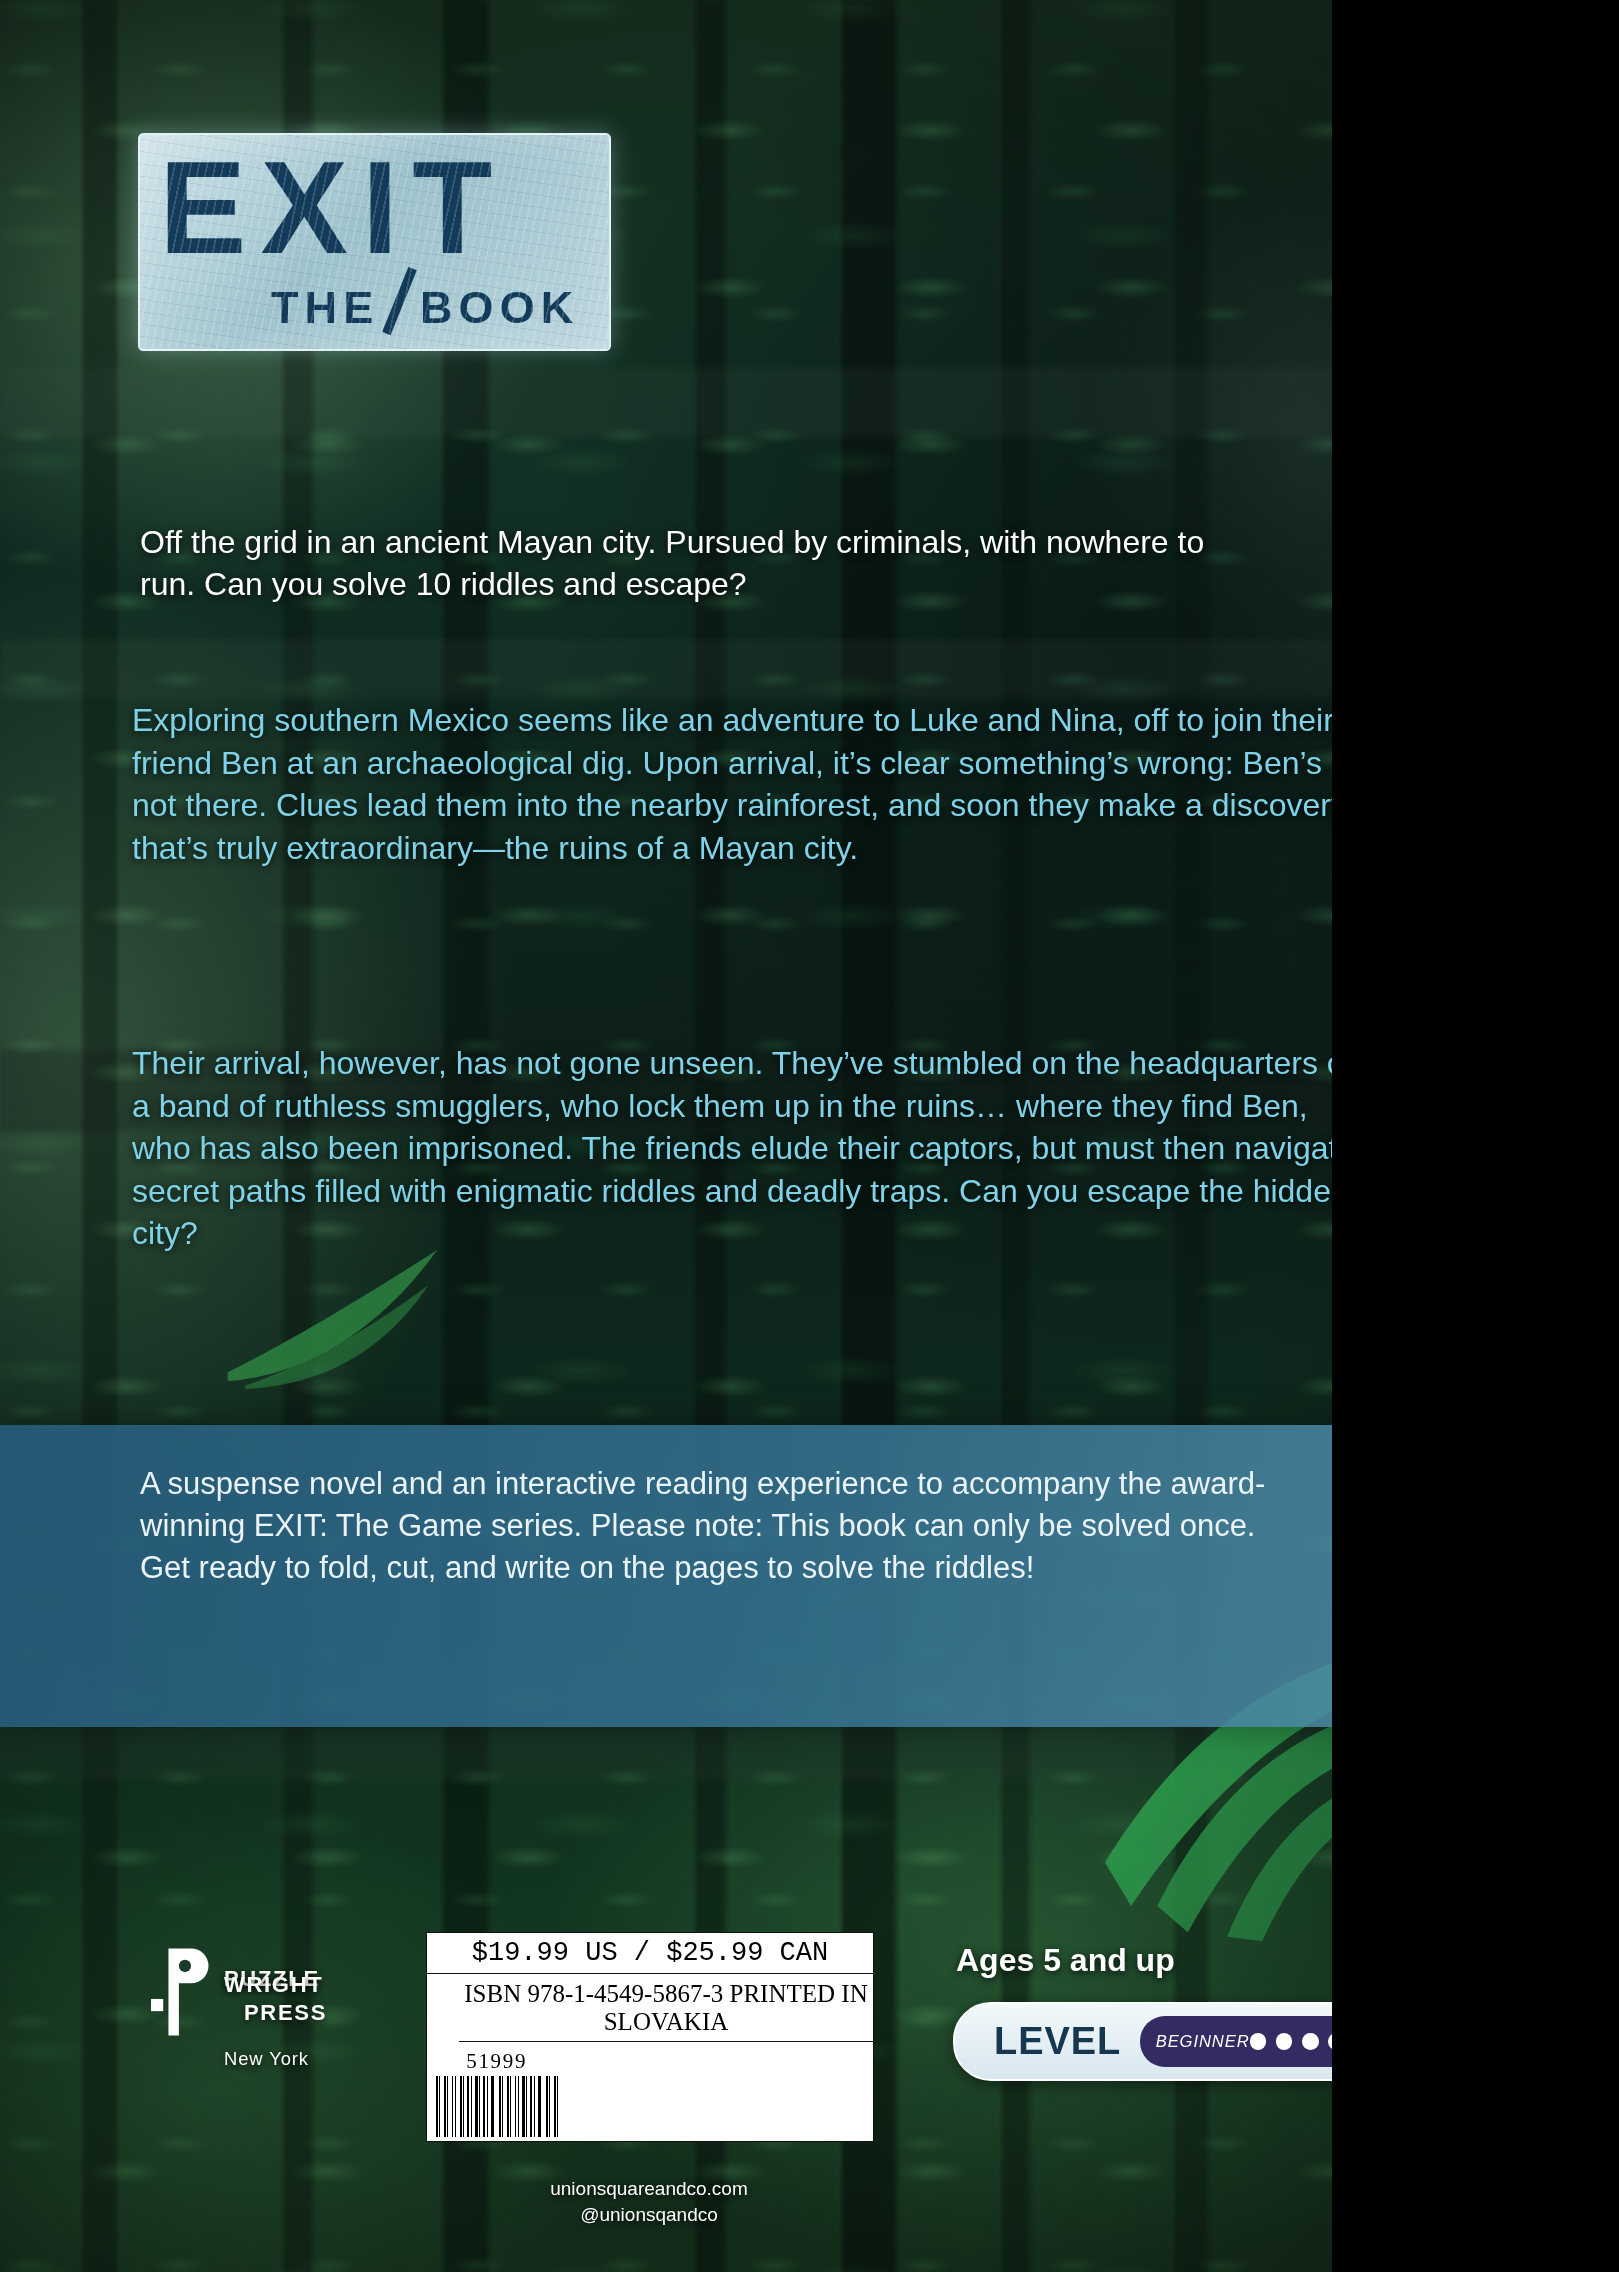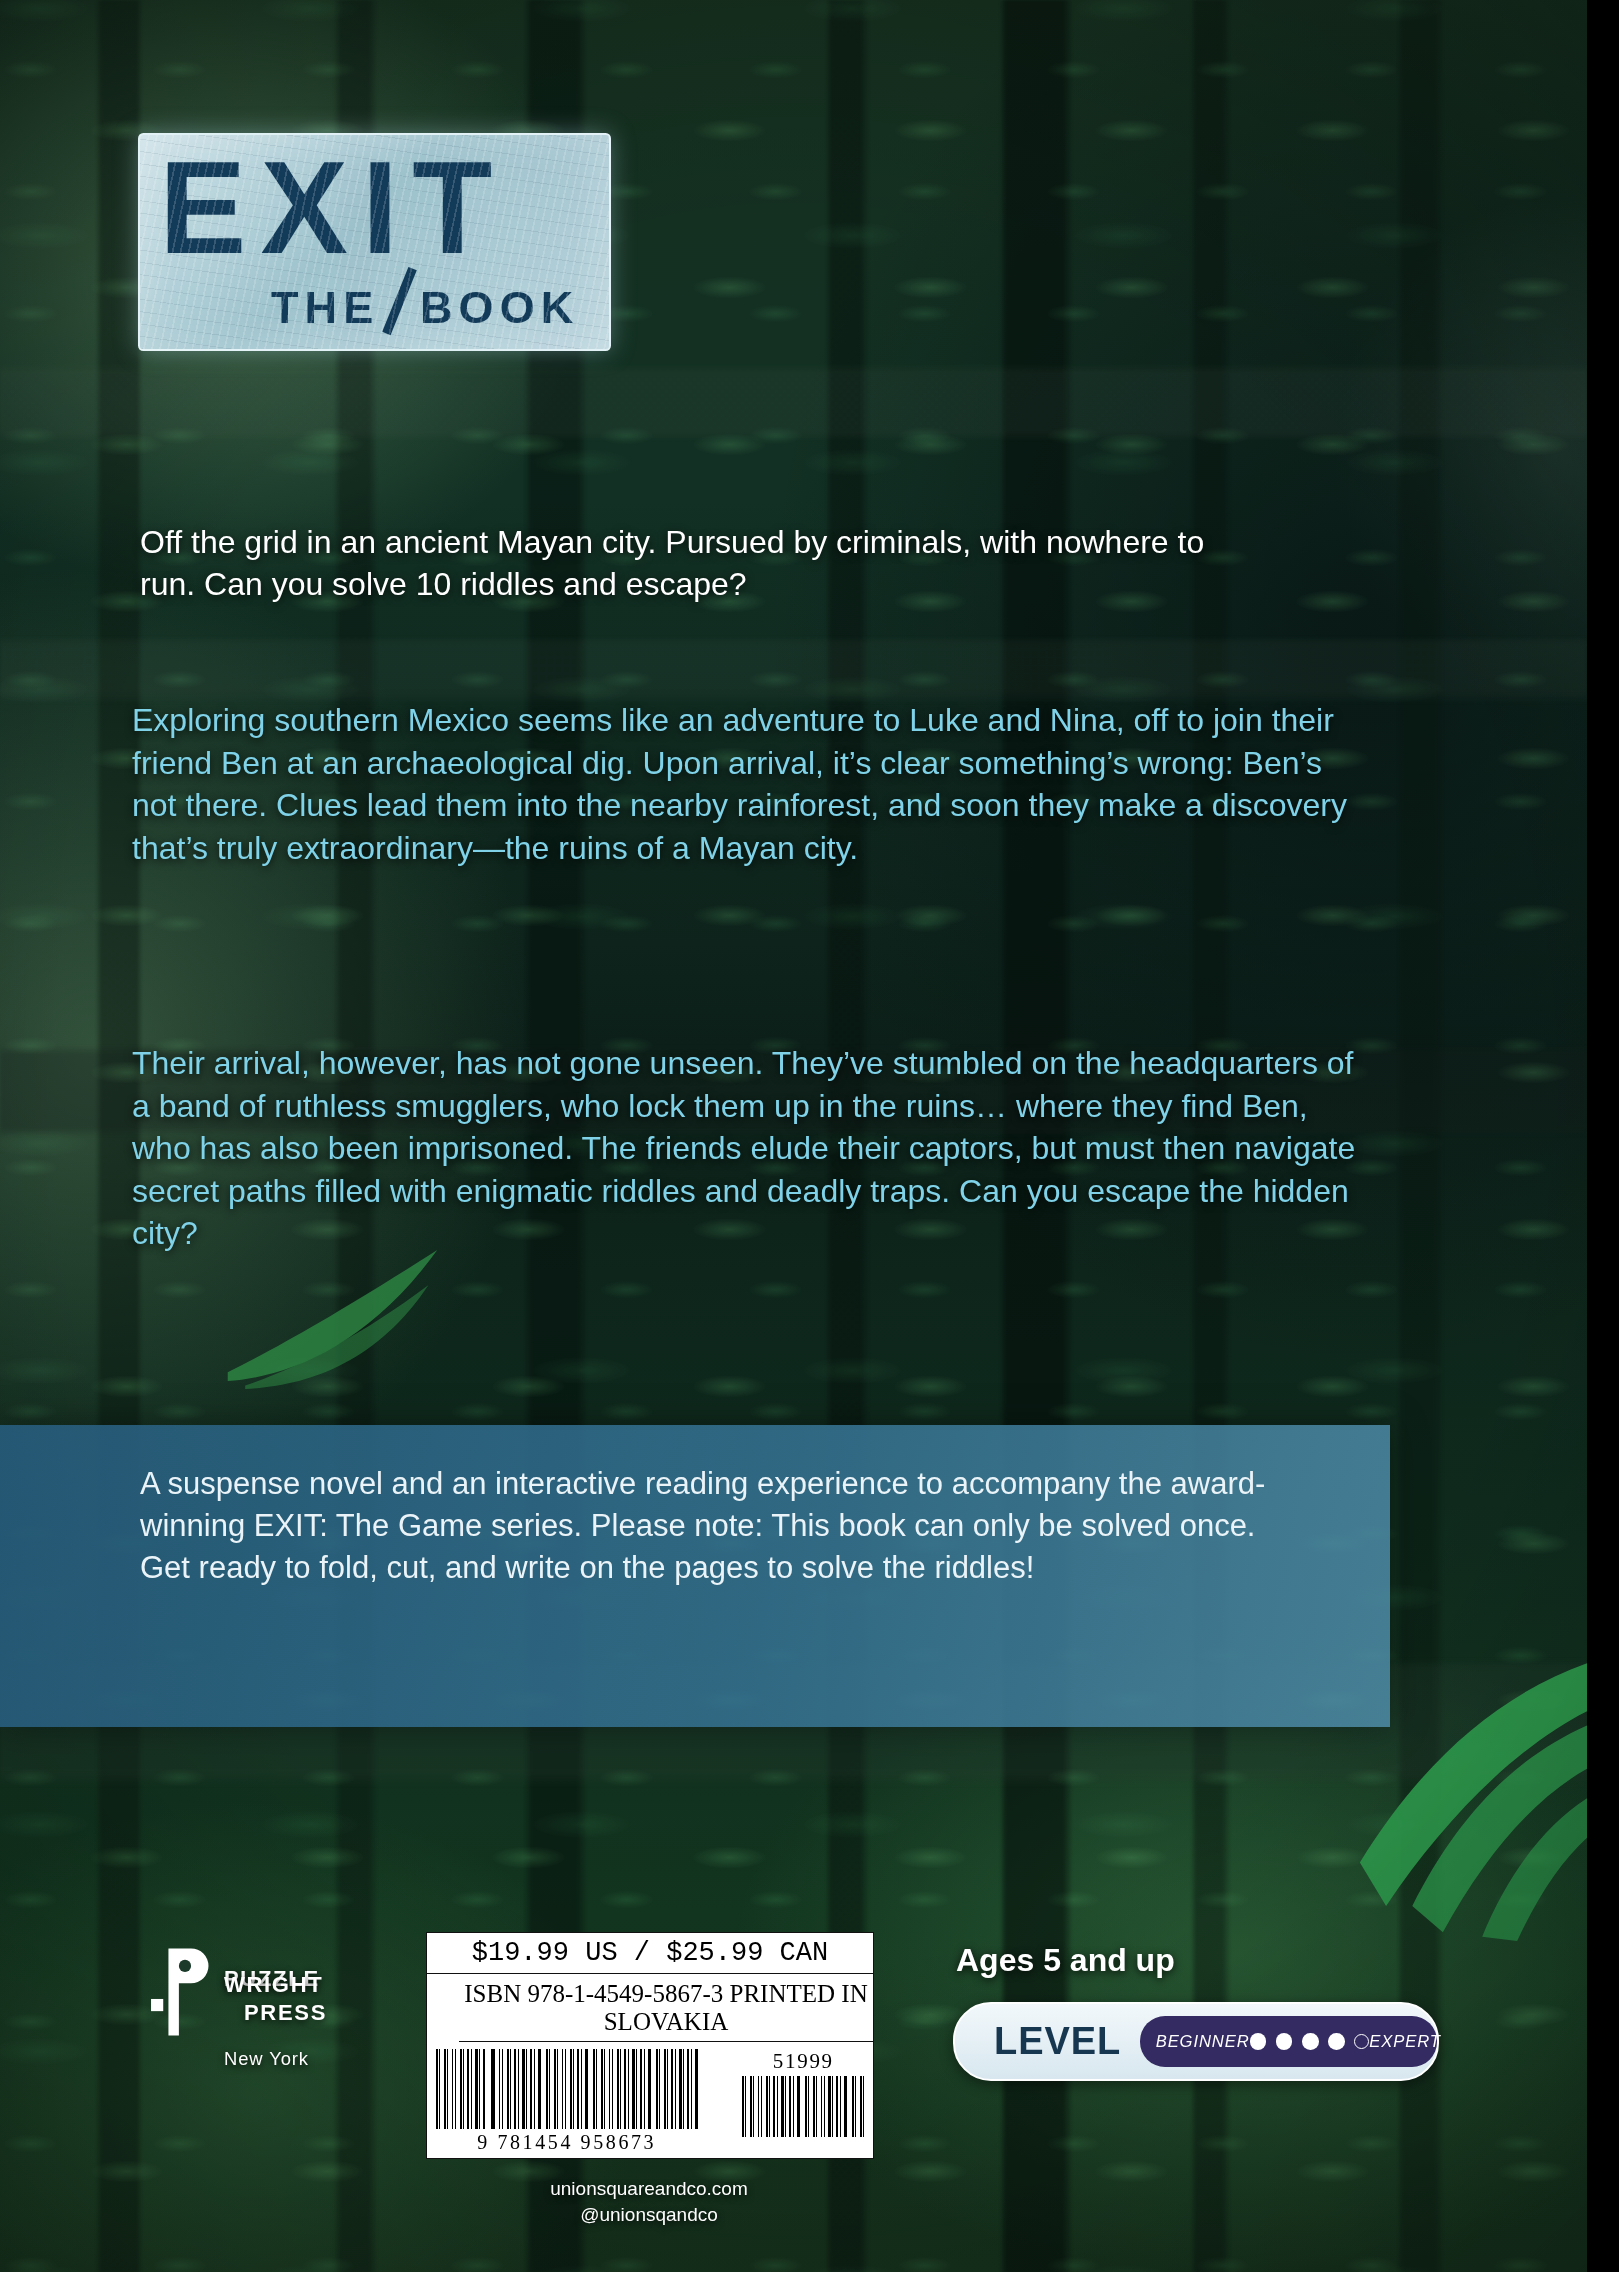--- a/index.html
+++ b/index.html
@@ -2,21 +2,21 @@
 <html style="font-size:14px"><head>
 <meta charset="utf-8">
 <style>
   html, body {
     margin: 0;
     padding: 0;
     background: #000;
   }
   .page {
     position: relative;
-    width: 1587px;
+    width: 1332px;
     height: 2273px;
     overflow: hidden;
     font-family: "Liberation Sans", sans-serif;
     background: #a21caf;
   }
 
   
   .bg {
     position: absolute;
     inset: 0;
@@ -401,24 +401,20 @@
     <div class="pw-word pw-1">PUZZLE</div>
     <div class="pw-word pw-2">WRIGHT</div>
     <div class="pw-word pw-3">PRESS</div>
     <div class="pw-city">New York</div>
   </div>
 
   <div class="barcode-box">
     <div class="price-row">$19.99 US / $25.99 CAN</div>
     <div class="isbn-row">ISBN 978-1-4549-5867-3 PRINTED IN SLOVAKIA</div>
     <div class="bars-area">
-      <div class="bars-main">
-        <div class="bars"></div>
-        <div class="bars-digits">9 781454 958673</div>
-      </div>
       <div class="bars-side">
         <div class="bars-side-digits">51999</div>
         <div class="bars"></div>
       </div>
     </div>
   </div>
 
   <div class="web-lines">
     <div>unionsquareandco.com</div>
     <div>@unionsqandco</div>

